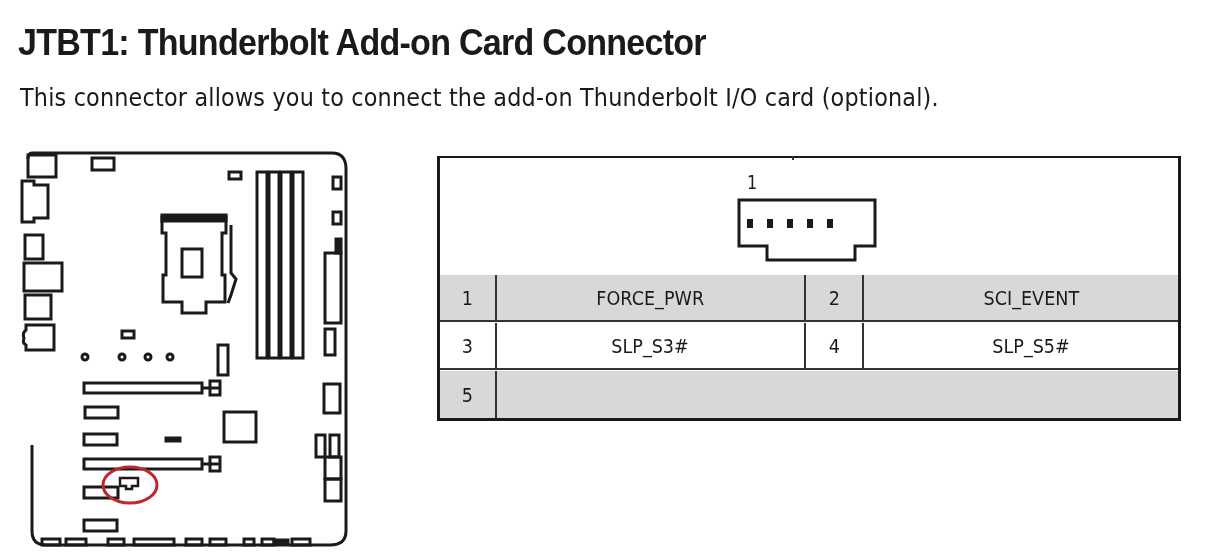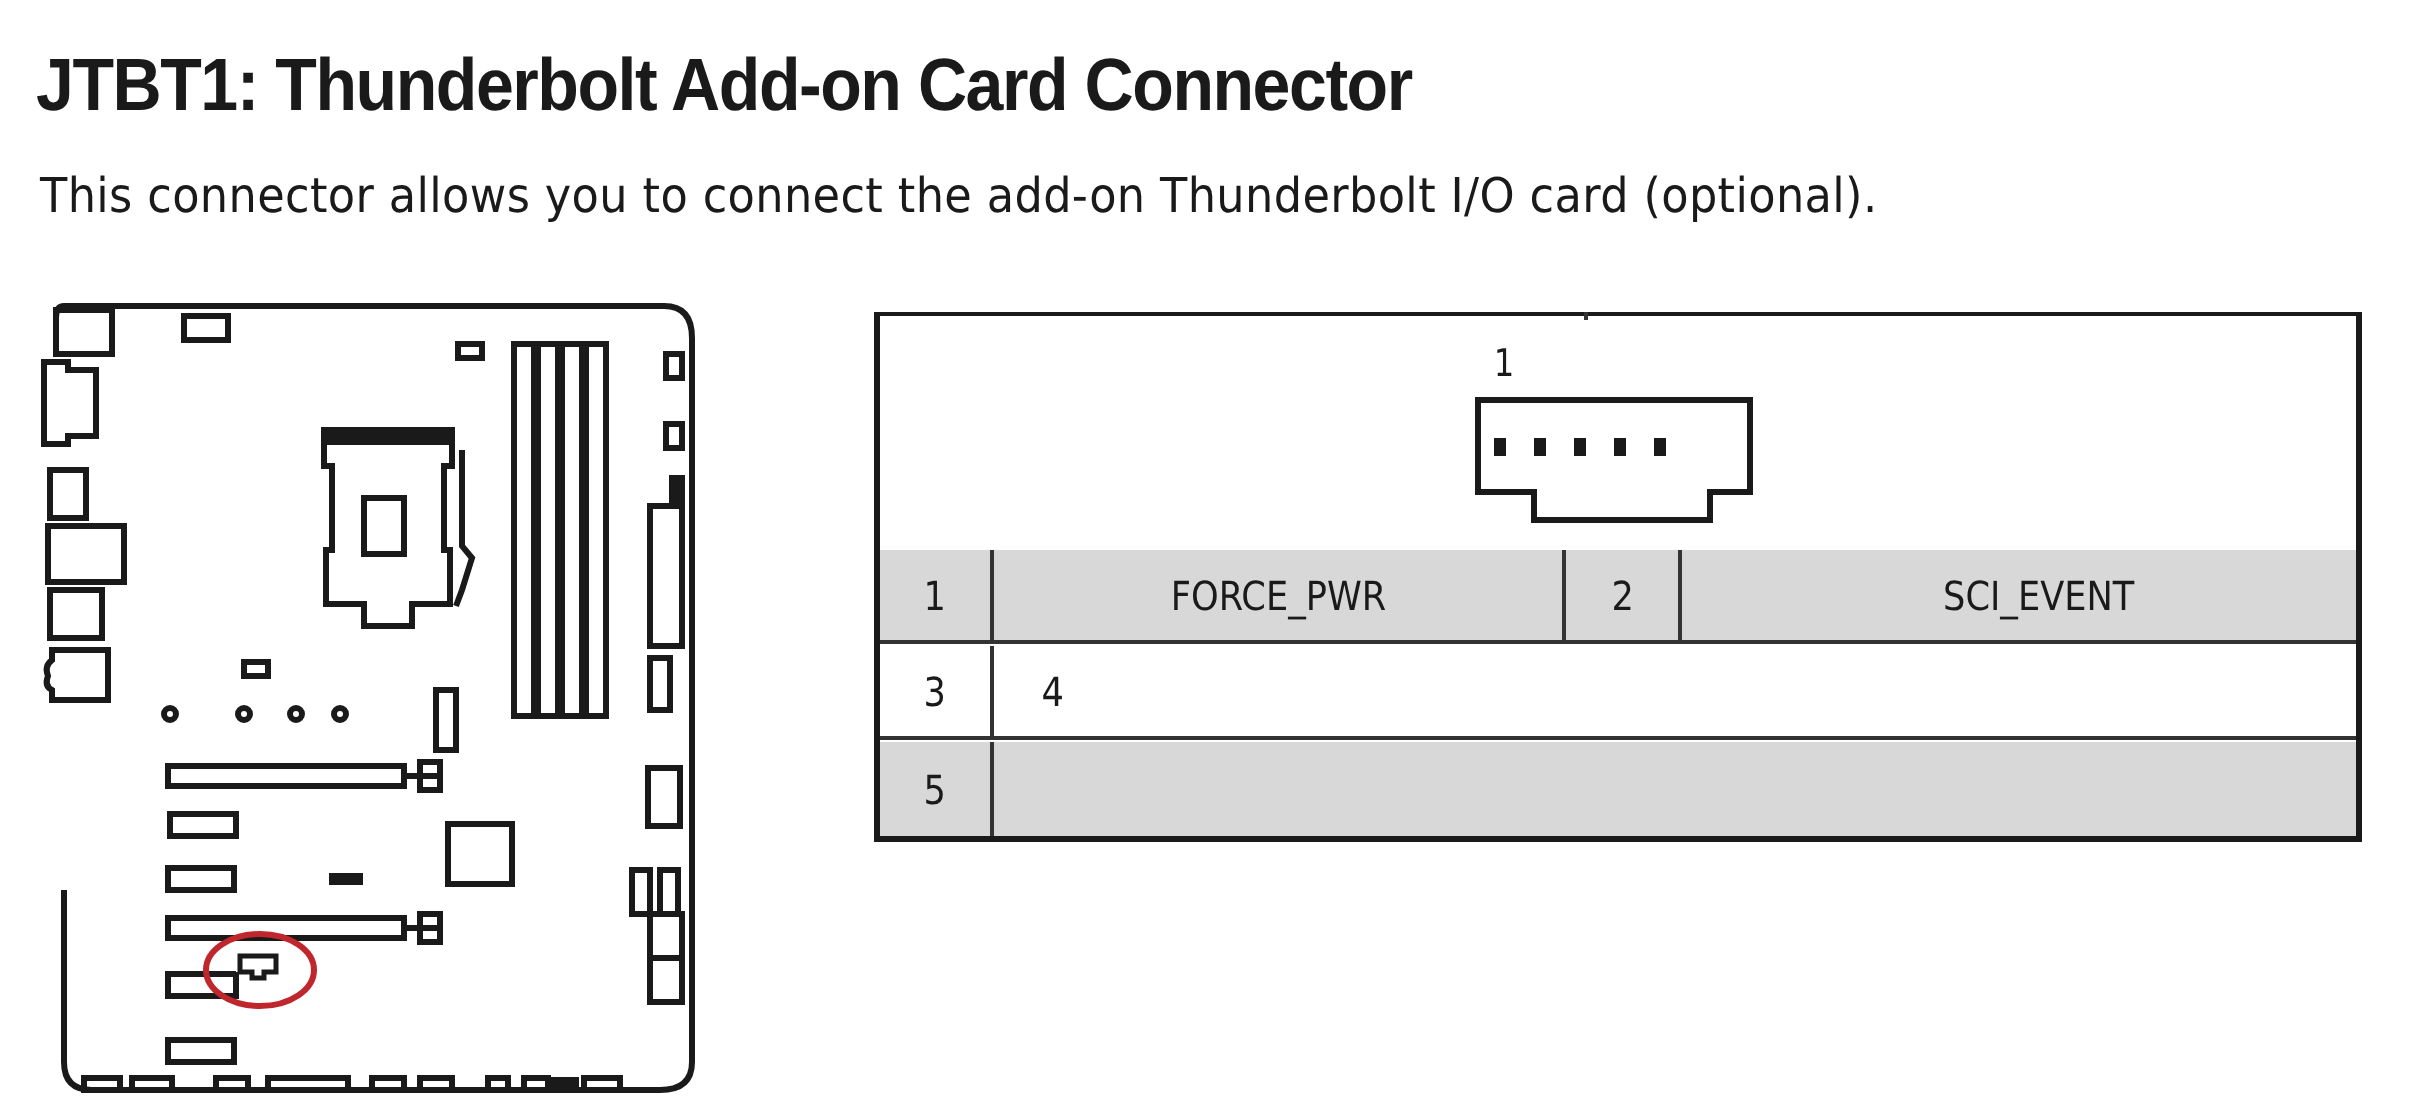--- a/index.html
+++ b/index.html
@@ -11,21 +11,21 @@
   .diagram-cell { position:absolute; left:0; top:0; right:0; height:117px; border-bottom:2px solid #333; }
   .pin-one-label { position:absolute; left:306px; top:13px; font-size:19px; font-family:"DejaVu Sans", sans-serif; transform:scaleX(0.85); }
   .connector { position:absolute; left:297px; top:40px; width:140px; height:80px; }
   .row { position:absolute; left:0; right:0; height:47px; border-bottom:2px solid #333; box-sizing:border-box; display:flex; }
   .row.shaded { background:#d8d8d8; }
   .row:last-child { border-bottom:none; }
   .cell { height:100%; display:flex; align-items:center; justify-content:center; font-size:20px; font-family:"DejaVu Sans", sans-serif; box-sizing:border-box; border-right:2px solid #333; }
   .cell span { display:inline-block; transform:scaleX(0.88); }
   .cell:last-child { border-right:none; }
   .c-num1 { width:57px; }
-  .c-name1 { width:286px; }
+  .c-name1 { width:309px; }
   .c-num2 { width:58px; }
   .c-name2 { flex:1;padding-left:20px; }
   .c-empty { flex:1; }
   .top-divider { position:absolute; top:-2px; left:352px; width:2px; height:4px; background:#333; }
 </style>
 </head>
 <body>
 
 <div class="title">JTBT1: Thunderbolt Add-on Card Connector</div>
 <div class="subtitle">This connector allows you to connect the add-on Thunderbolt I/O card (optional).</div>
@@ -134,22 +134,28 @@
       </div>
     <div class="cell c-name2">
         <span>SCI_EVENT</span>
       </div>
   </div>
 
   <div class="row" style="top:165px;">
     <div class="cell c-num1">
         <span>3</span>
       </div>
+    <div class="cell c-name1">
+        <span>SLP_S3#</span>
+      </div>
     <div class="cell c-num2">
         <span>4</span>
+      </div>
+    <div class="cell c-name2">
+        <span>SLP_S5#</span>
       </div>
   </div>
 
   <div class="row shaded" style="top:213px; height:47px; border-bottom:none;">
     <div class="cell c-num1">
         <span>5</span>
       </div>
     <div class="cell c-empty"></div>
   </div>
 </div>

